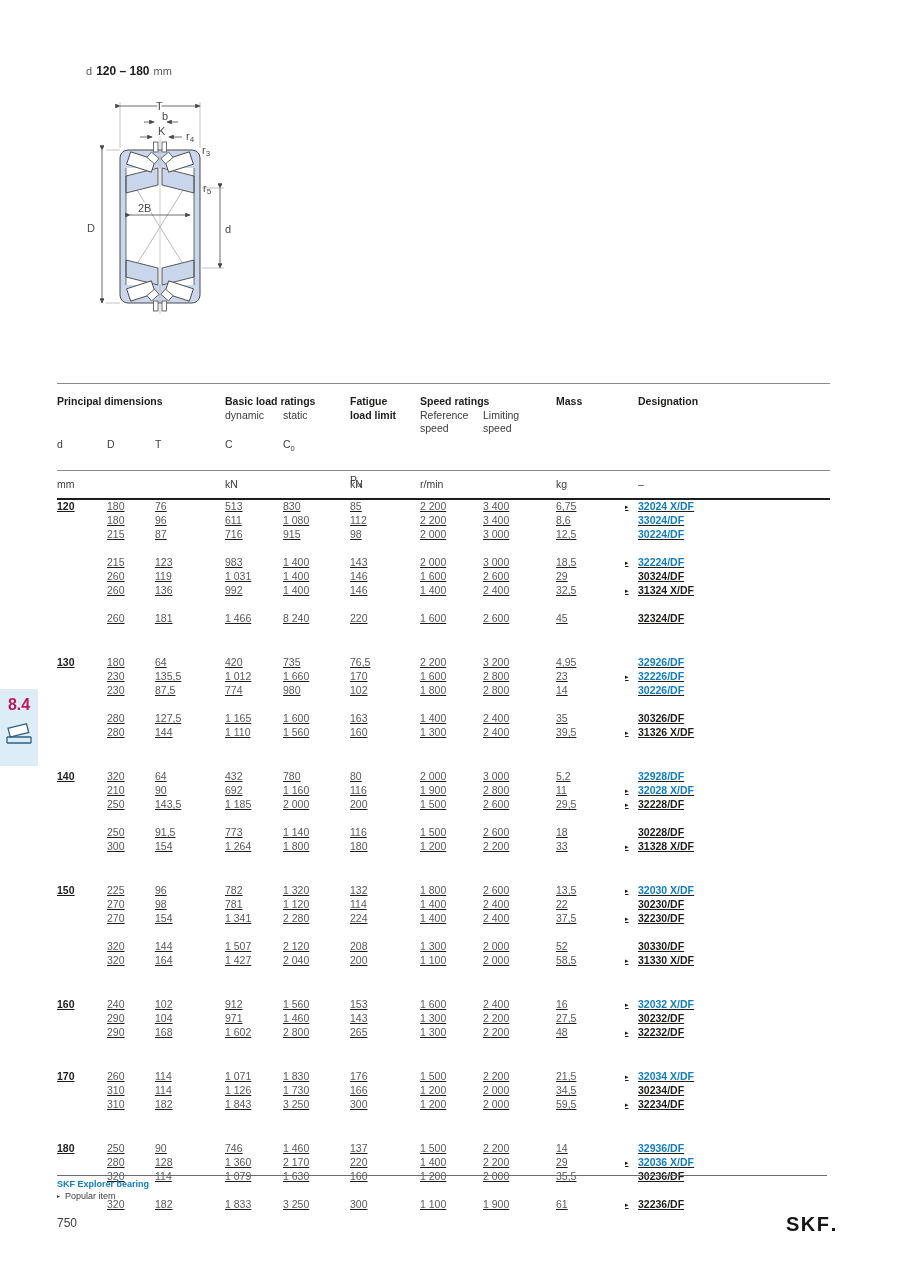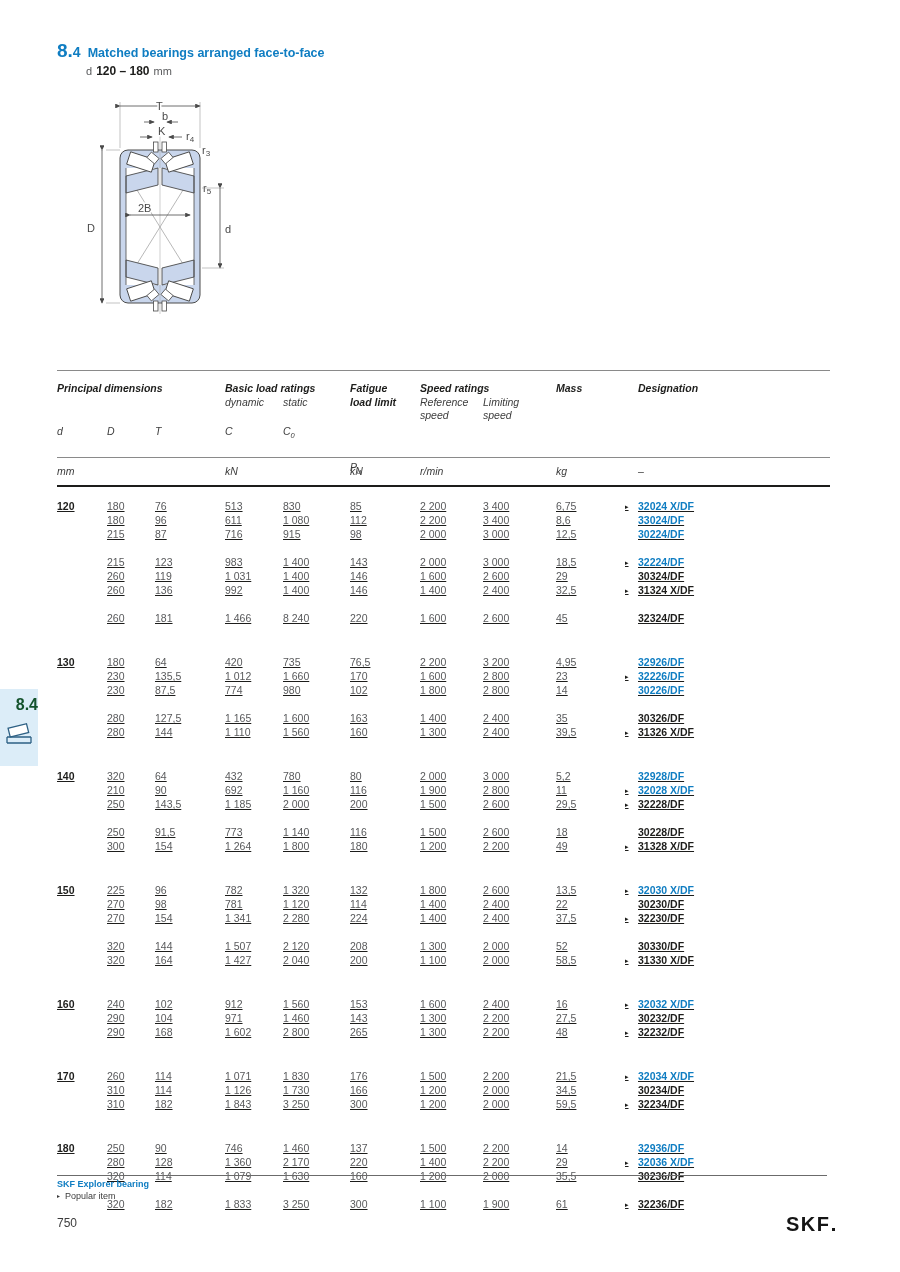--- a/index.html
+++ b/index.html
@@ -18,26 +18,26 @@
   .subtitle .range { font-size:12px; font-weight:bold; color:#1d1d1b; margin:0 4px; }
 
   
   .diagram { position:absolute; left:62px; top:92px; }
   .diagram text { font-size:11px; fill:#4a4a4a; font-family:"Liberation Sans", sans-serif;
                   paint-order:stroke; stroke:#ffffff; stroke-width:3px; }
   .diagram .sub { font-size:8px; }
 
   
   .side-tab { position:absolute; left:0; top:689px; width:38px; height:77px; background:#dcedf8; }
-  .side-tab .tab-num { display:block; text-align:right; margin-top:7px;
-                       color:#14532d; font-weight:bold; font-size:16px; }
+  .side-tab .tab-num { display:block; text-align:center; margin-top:7px;
+                       color:#be185d; font-weight:bold; font-size:16px; }
   .side-tab svg { display:block; margin:8px auto 0 auto; }
 
   
-  .thead { position:absolute; left:57px; top:370px; width:773px; height:137px; font-size:10.5px;font-style:italic; }
+  .thead { position:absolute; left:57px; top:383px; width:773px; height:137px; font-size:10.5px; }
   .rule { position:absolute; left:0; width:773px; height:1px; background:#8a8a8a; }
   .rule.thick { height:2px; background:#1d1d1b; }
   .h { position:absolute; white-space:nowrap; }
   .hb { font-weight:bold; color:#1d1d1b; }
   .hr { color:#3c3c3c; }
   .sym { color:#3c3c3c; }
   sub { font-size:7.5px; }
 
   .tbody { position:absolute; left:57px; top:499px; width:773px;text-decoration:underline; }
   .tgroup + .tgroup { margin-top:30px; }
@@ -58,23 +58,20 @@
   .page-num { position:absolute; left:57px; top:1216px; font-size:12px; color:#3c3c3c; }
   .logo { position:absolute; left:786px; top:1213px; font-size:20px; font-weight:900;
           letter-spacing:1.5px; color:#151515; }
   .logo-dot { display:inline-block; width:3px; height:3px; background:#151515; margin-left:1px; vertical-align:baseline; }
 </style>
 </head>
 <body>
 
 <div class="page">
 
-  <div class="heading">
-    <span class="sec-num"><span>8.</span><span class="minor">4</span></span><span class="sec-title">Matched bearings arranged face-to-face</span>
-  </div>
   <div class="subtitle">
     <span>d</span><span class="range">120 – 180</span><span>mm</span>
   </div>
 
   <svg class="diagram" width="250" height="232" viewBox="0 0 250 232">
     <defs>
       <g id="assy">
 
         <polygon points="64,84 96,76 96,93 64,101" fill="#c9d6ec" stroke="#4a4a4a" stroke-width="0.9"></polygon>
         <polygon points="132,84 100,76 100,93 132,101" fill="#c9d6ec" stroke="#4a4a4a" stroke-width="0.9"></polygon>
@@ -420,21 +417,21 @@
           </div>
           <div class="row">
             <span class="dcol"></span>
             <span>300</span>
             <span>154</span>
             <span>1 264</span>
             <span>1 800</span>
             <span>180</span>
             <span>1 200</span>
             <span>2 200</span>
-            <span>49</span>
+            <span>33</span>
             <span class="arrow">▸</span>
             <span class="desig">31328 X/DF</span>
           </div>
         </div>
       </div>
       <div class="tgroup">
         <div class="tblock">
           <div class="row">
             <span class="dcol">150</span>
             <span>225</span>

